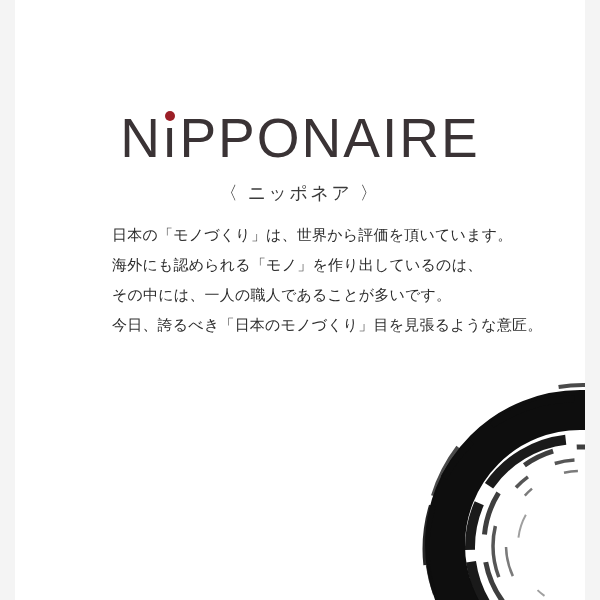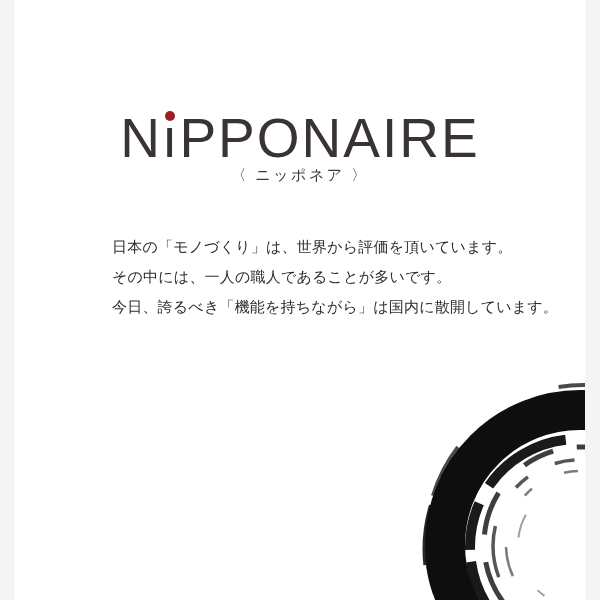--- a/index.html
+++ b/index.html
@@ -42,29 +42,30 @@
   .logo .logo-dot{
     position:absolute;
     top:1px;
     left:50%;
     width:10px;height:10px;
     margin-left:-6px;
     border-radius:50%;
     background:var(--logo-dot);
   }
   .subtitle{
-    font-size:15px;
+    margin-top:15px;
+    font-size:18px;
     letter-spacing:2.5px;
     color:var(--subtitle-text);
   }
   
   .intro{
     position:absolute;
     left:97px;
-    top:232px;
+    top:220px;
     width:470px;
     z-index:2;
   }
   .intro .line{
     font-size:15px;
     line-height:30px;
     letter-spacing:0.2px;
     color:var(--body-text);
     white-space:nowrap;
   }
@@ -85,22 +86,23 @@
 
   <header class="logo-block">
     <h1 class="logo" aria-label="NiPPONAIRE">
       <span>N</span><span class="logo-i"><span>ı</span><span class="logo-dot"></span></span><span>PPONAIRE</span>
     </h1>
     <div class="subtitle">〈 ニッポネア 〉</div>
   </header>
 
   <main class="intro">
     <div class="line">日本の「モノづくり」は、世界から評価を頂いています。</div>
+    <div class="line">海外にも認められる「モノ」を作り出しているのは、</div>
     <div class="line">その中には、一人の職人であることが多いです。</div>
-    <div class="line">今日、誇るべき「機能を持ちながら」は国内に散開しています。</div>
+    <div class="line">今日、誇るべき「日本のモノづくり」目を見張るような意匠。</div>
   </main>
 
   <svg class="enso" viewBox="0 0 600 600" xmlns="http://www.w3.org/2000/svg" aria-hidden="true">
 
     <circle cx="565" cy="545" r="135" fill="none" stroke="currentColor" stroke-width="40"></circle>
 
     <circle cx="561" cy="549" r="150" fill="none" stroke="currentColor" stroke-width="7" stroke-dasharray="46 26 88 40 60 30" stroke-dashoffset="35" opacity="0.9"></circle>
     <circle cx="568" cy="542" r="157" fill="none" stroke="currentColor" stroke-width="4" stroke-dasharray="30 70 55 120" stroke-dashoffset="110" opacity="0.75"></circle>
 
     <circle cx="563" cy="547" r="108" fill="none" stroke="currentColor" stroke-width="10" stroke-dasharray="72 12 48 20 92 28" stroke-dashoffset="20" opacity="0.95"></circle>

